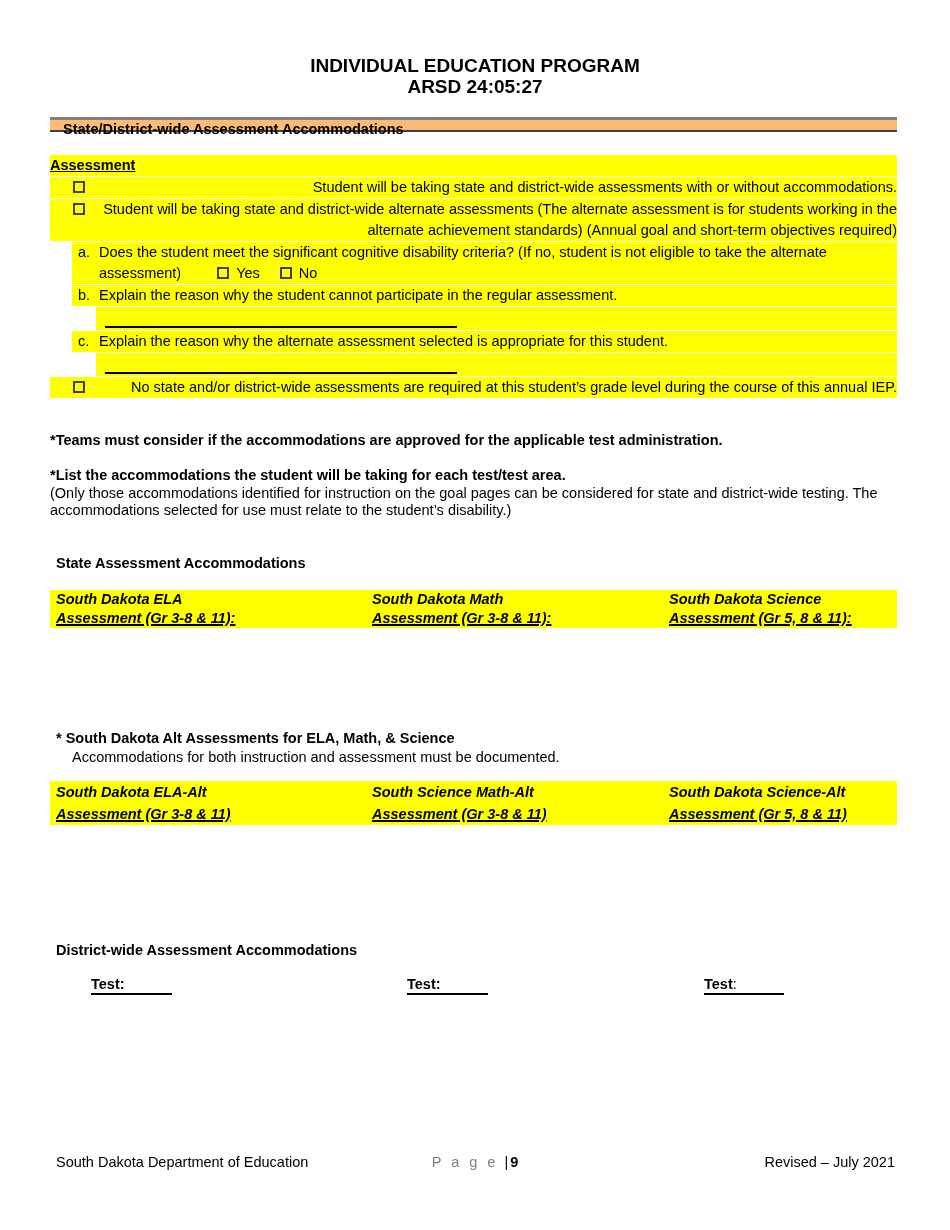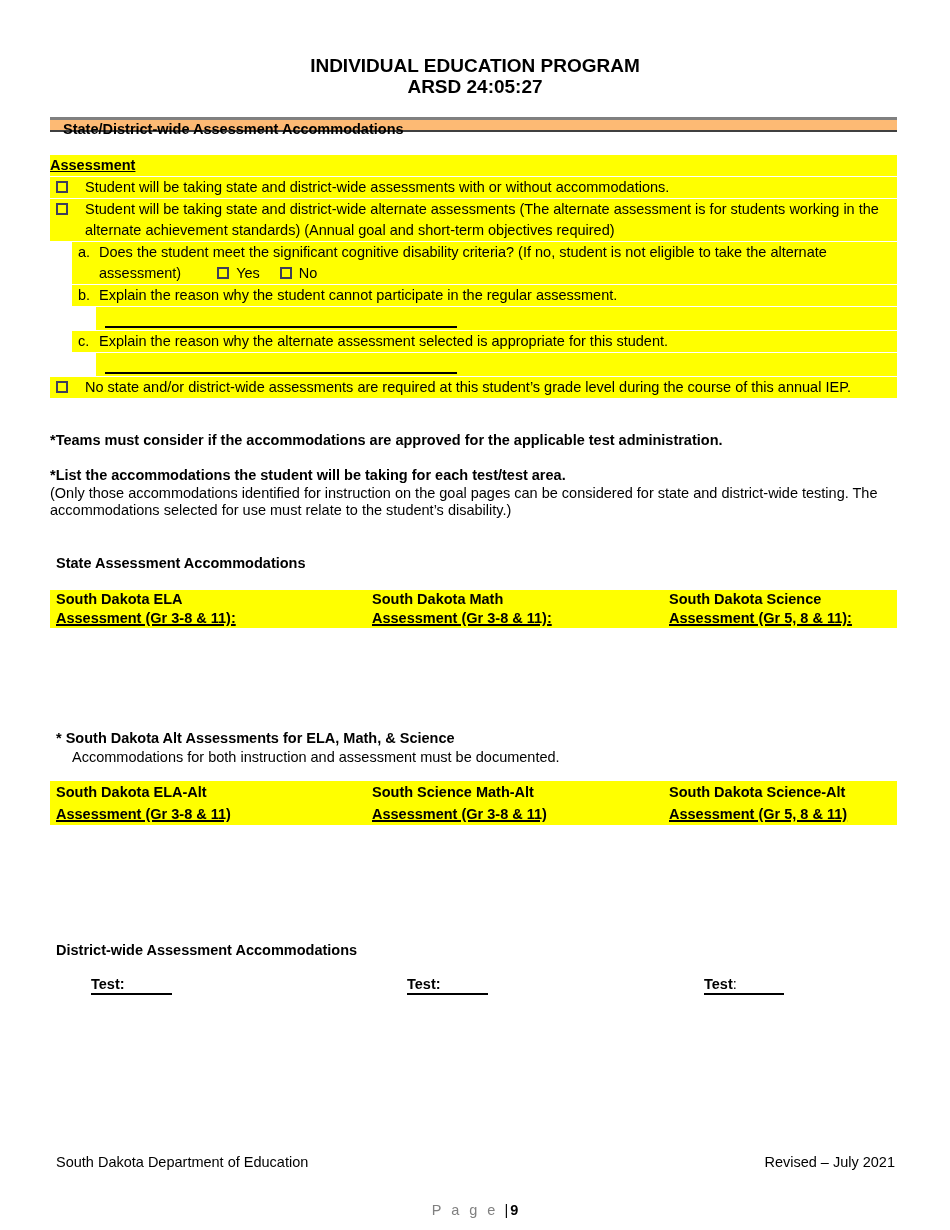--- a/index.html
+++ b/index.html
@@ -40,21 +40,21 @@
 
   
   .assessment-block {
     position: absolute;
     top: 155px; left: 50px; width: 847px;
     line-height: 21px;
   }
   .hl { background: #FFFF00; }
   .head-row { }
   .assess-heading { font-weight: bold; text-decoration: underline; }
-  .cb-row { display: flex; padding-left: 6px; margin-top: 1px; }
+  .cb-row { display: flex; padding-left: 6px; margin-top: 1px; text-align: right; }
   .cbcol { flex: 0 0 29px; }
   .cb {
     display: inline-block;
     width: 12px; height: 12px;
     border: 2px solid #3F3F5A;
     background: transparent;
     vertical-align: -1px;
     margin-top: 3px;
   }
   .cbtext { flex: 1; }
@@ -76,21 +76,21 @@
   
   .note-teams { position: absolute; top: 431px; left: 50px; width: 847px; font-weight: bold; line-height: 18px; }
   .note-list { position: absolute; top: 467px; left: 50px; width: 847px; line-height: 17.5px; }
   .note-list .bold-line { font-weight: bold; }
 
   
   .state-heading { position: absolute; top: 555px; left: 56px; font-weight: bold; }
   .district-heading { position: absolute; top: 942px; left: 56px; font-weight: bold; }
 
   
-  .col-table { position: absolute; left: 50px; width: 847px; background: #FFFF00; display: flex; font-weight: bold; }
+  .col-table { position: absolute; left: 50px; width: 847px; background: #FFFF00; display: flex; font-weight: bold; font-style: italic; }
   .state-table { top: 590px; line-height: 19px; }
   .alt-table { top: 781px; line-height: 22px; }
   .col1 { width: 322px; padding-left: 6px; }
   .col2 { width: 297px; }
   .col3 { flex: 1; }
   .tbl-line2 { text-decoration: underline; text-decoration-thickness: 1.5px; }
 
   
   .alt-heading { position: absolute; top: 729px; left: 56px; width: 840px; line-height: 18.5px; }
   .alt-heading .bold-line { font-weight: bold; }
@@ -98,21 +98,21 @@
 
   
   .test-row { position: absolute; top: 976px; left: 50px; width: 847px; display: flex; font-weight: bold; }
   .test-underline { display: inline-block; border-bottom: 2px solid #000000; padding-bottom: 1px; margin-left: 35px; }
   .test-blank { display: inline-block; width: 47px; }
   .colon-regular { font-weight: normal; }
 
   
   .footer { position: absolute; top: 1154px; left: 0; width: 950px; height: 20px; }
   .f-left { position: absolute; left: 56px; }
-  .f-center { position: absolute; left: 0; width: 100%; text-align: center; margin-top: 48px; }
+  .f-center { position: absolute; left: 0; width: 100%; text-align: center; }
   .pg-word { color: #808080; letter-spacing: 3px; }
   .pg-sep { color: #000000; margin: 0 2px 0 6px; }
   .pg-num { font-weight: bold; }
   .f-right { position: absolute; right: 55px; }
 </style>
 </head>
 <body>
 
 <div class="page">
 

